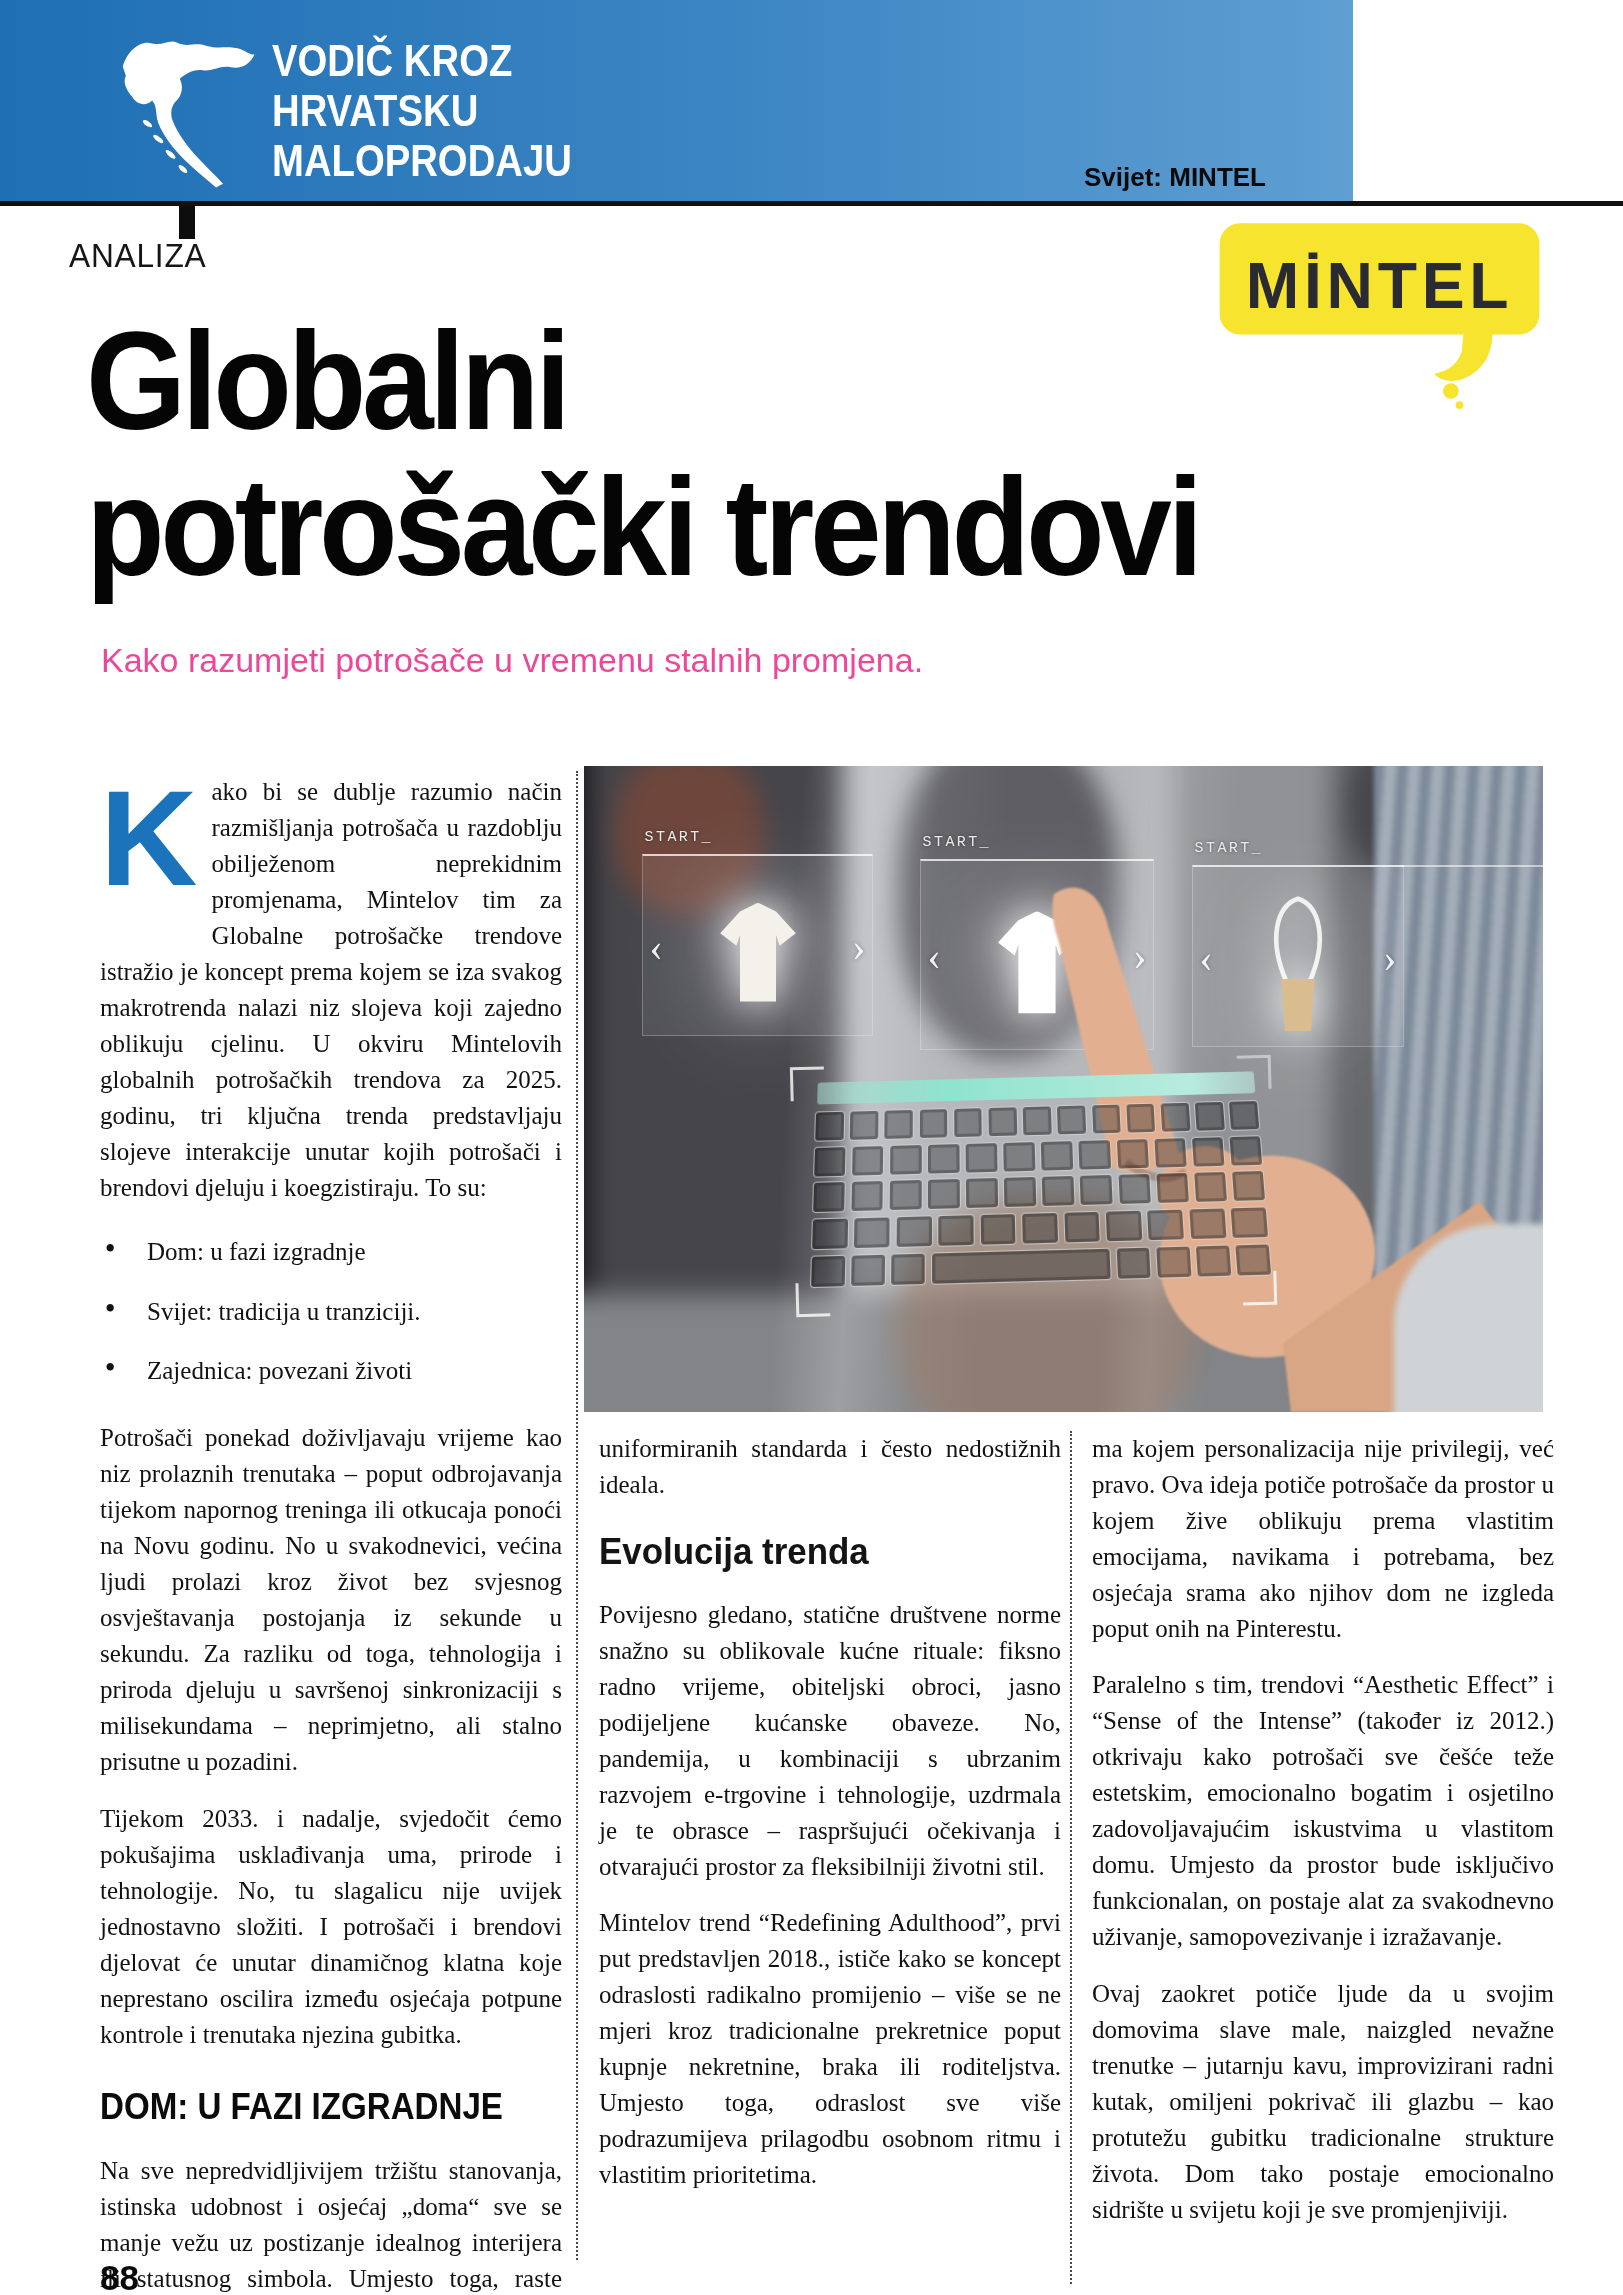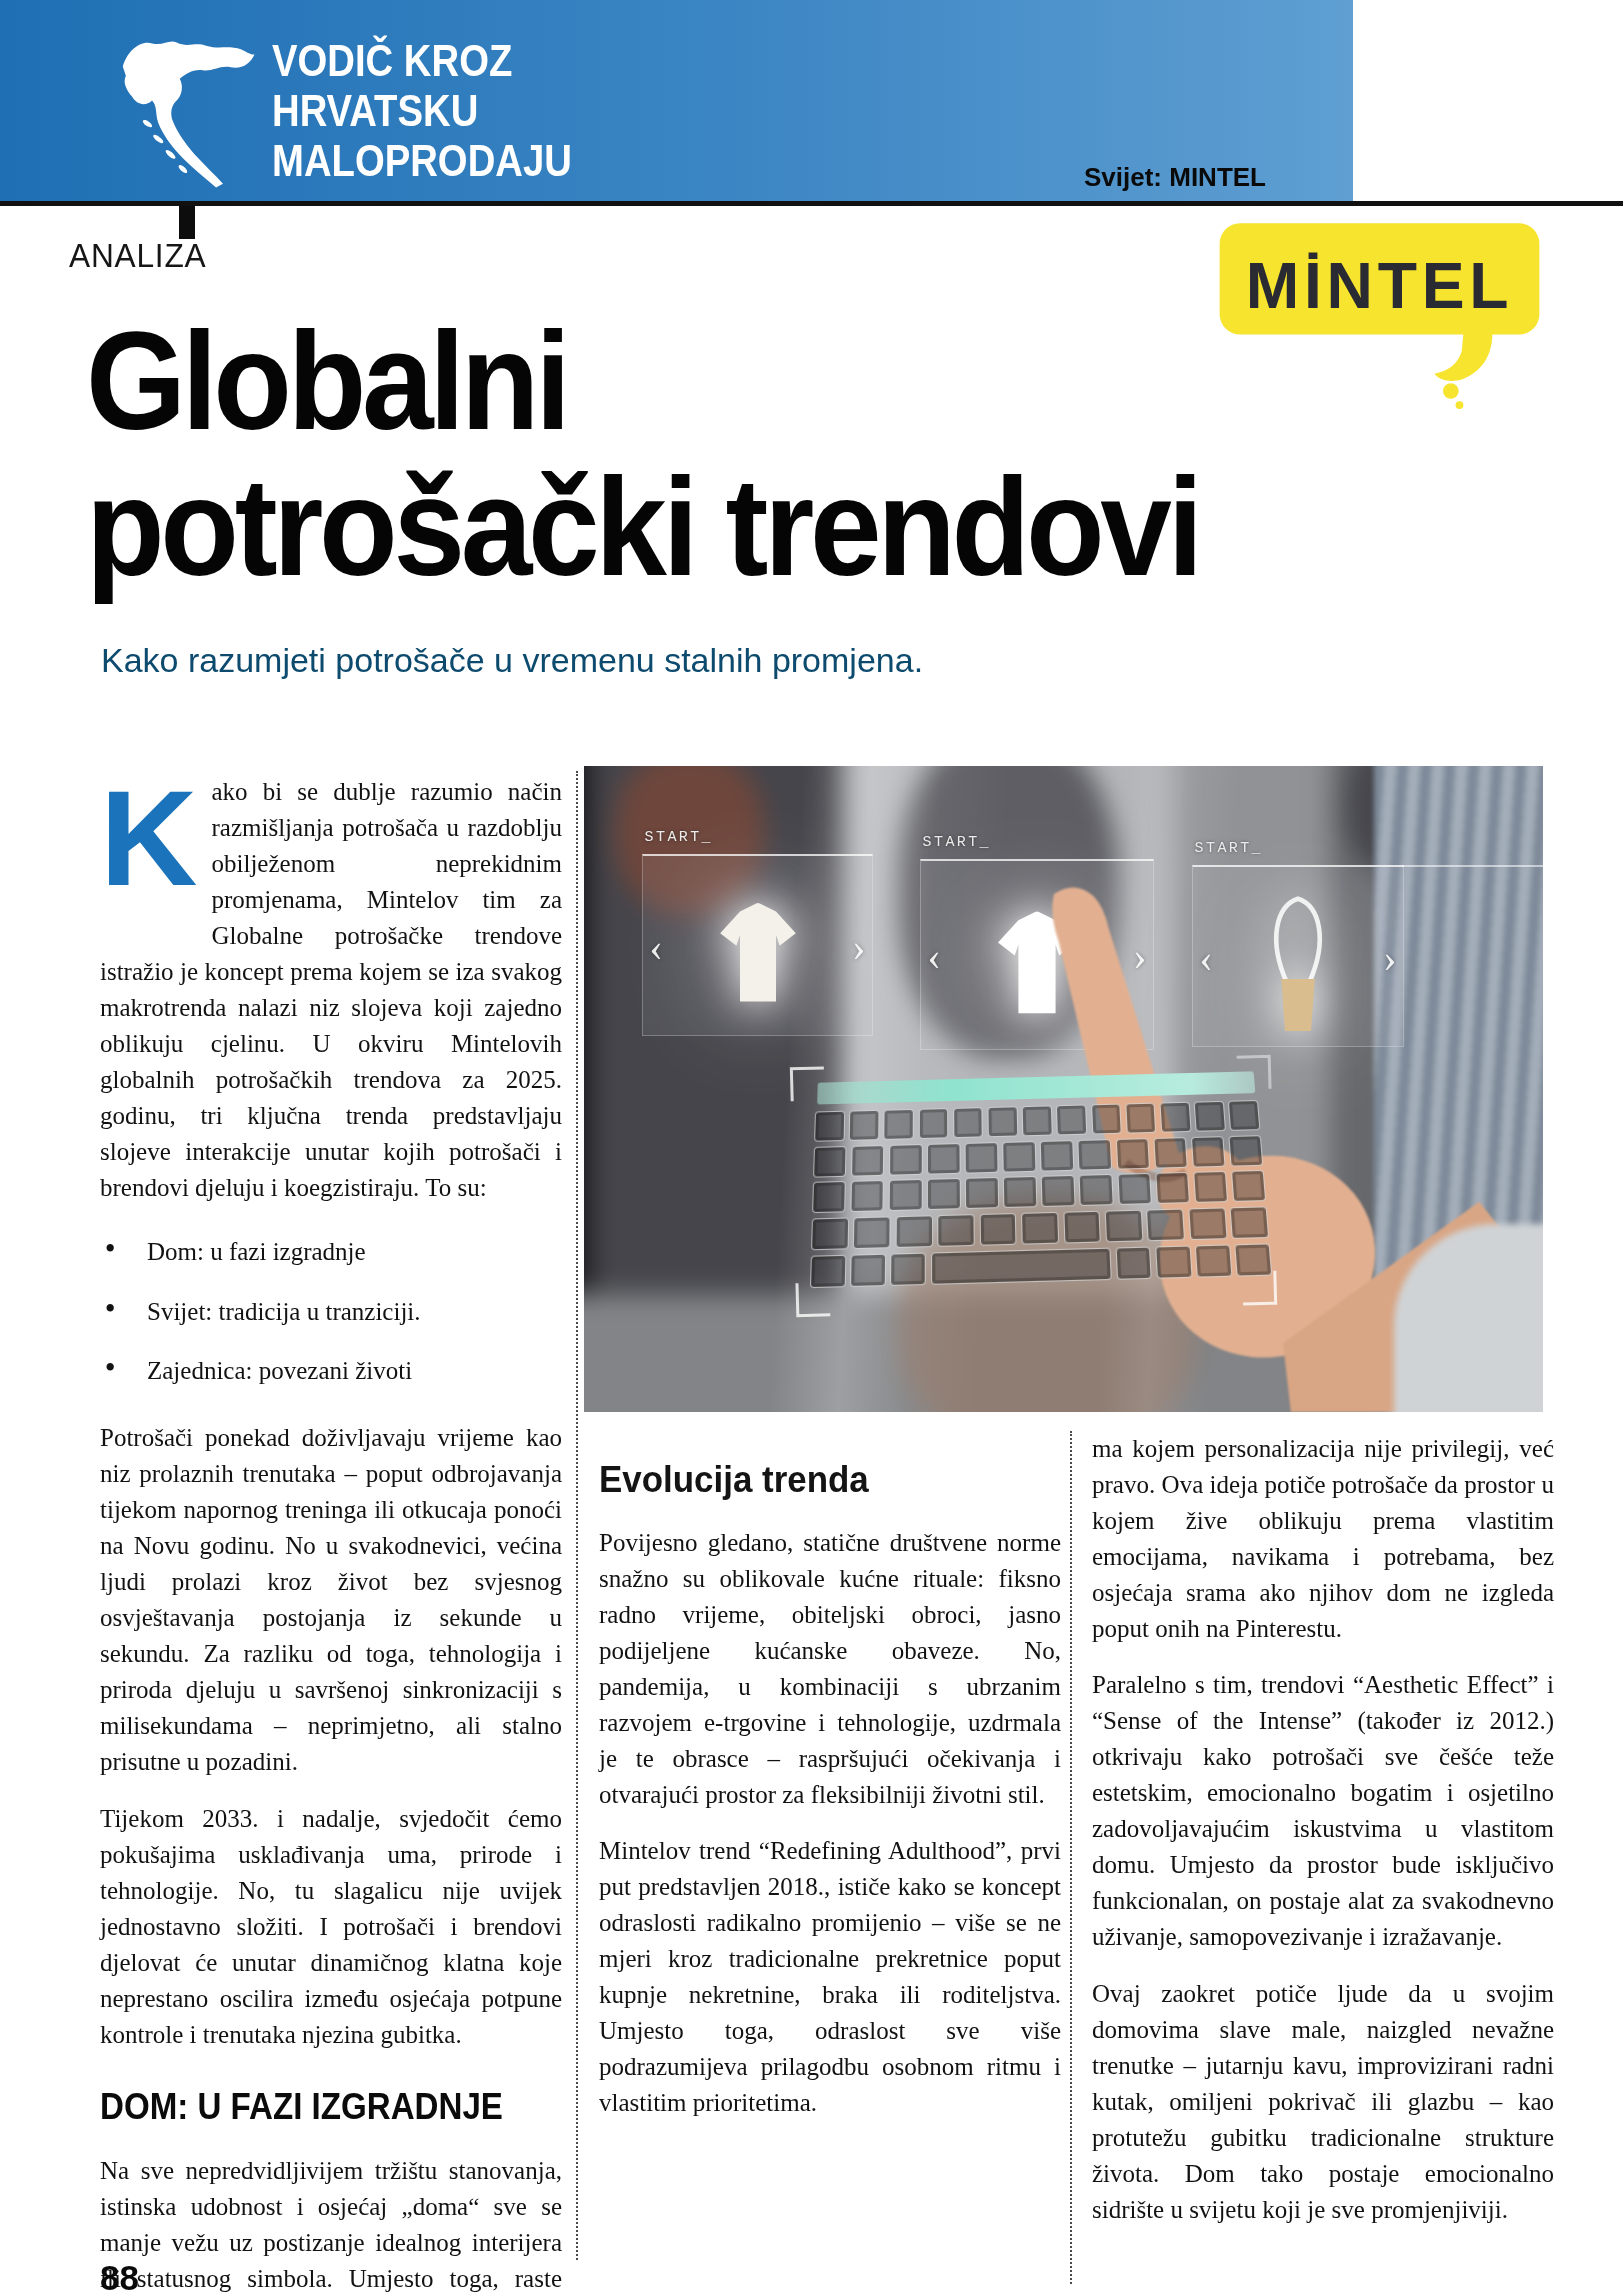--- a/index.html
+++ b/index.html
@@ -22,21 +22,21 @@
   .analiza .lbl{font-size:33px;color:#161616;line-height:1;padding-bottom:1.6px;
                 transform:scaleX(.96);transform-origin:left bottom;letter-spacing:0.8px;}
 
   
   .mintel{position:absolute;left:1216px;top:217px;width:338px;height:192px;}
 
   
   .title{position:absolute;left:86px;top:308px;font-weight:900;color:#050505;
          font-size:140px;line-height:146px;letter-spacing:-4.7px;
          transform:scaleX(.92);transform-origin:left top;white-space:nowrap;}
-  .subtitle{position:absolute;left:101px;top:641px;font-size:34px;color:#0c4a6e;}
+  .subtitle{position:absolute;left:101px;top:641px;font-size:34px;color:#ec4899;}
 
   
   .col{position:absolute;width:462px;font-family:"Liberation Serif",serif;
        font-size:25px;line-height:36px;text-align:justify;color:#121212;}
   .col p{margin:0 0 20.4px 0;}
   #col1{left:100px;top:774px;}
   #col2{left:599px;top:1431px;}
   #col3{left:1092px;top:1431px;}
 
   .dropcap{float:left;font-family:"Liberation Sans",sans-serif;font-weight:700;color:#1b74bb;
@@ -286,20 +286,21 @@
       <li>Svijet: tradicija u tranziciji.</li>
       <li>Zajednica: povezani životi</li>
     </ul>
     <p>Potrošači ponekad doživljavaju vrijeme kao niz prolaznih trenutaka – poput odbrojavanja tijekom napornog treninga ili otkucaja ponoći na Novu godinu. No u svakodnevici, većina ljudi prolazi kroz život bez svjesnog osvještavanja postojanja iz sekunde u sekundu. Za razliku od toga, tehnologija i priroda djeluju u savršenoj sinkronizaciji s milisekundama – neprimjetno, ali stalno prisutne u pozadini.</p>
     <p>Tijekom 2033. i nadalje, svjedočit ćemo pokušajima usklađivanja uma, prirode i tehnologije. No, tu slagalicu nije uvijek jednostavno složiti. I potrošači i brendovi djelovat će unutar dinamičnog klatna koje neprestano oscilira između osjećaja potpune kontrole i trenutaka njezina gubitka.</p>
     <div class="h-caps">DOM: U FAZI IZGRADNJE</div>
     <p>Na sve nepredvidljivijem tržištu stanovanja, istinska udobnost i osjećaj „doma“ sve se manje vežu uz postizanje idealnog interijera ili statusnog simbola. Umjesto toga, raste svijest da se stvarna toplina doma nalazi u prihvaćanju nesavršenosti i izražavanju individualnosti – daleko od</p>
   </div>
 
   <div class="col" id="col2">
+    <p>uniformiranih standarda i često nedostižnih ideala.</p>
     <div class="h-sans">Evolucija trenda</div>
     <p>Povijesno gledano, statične društvene norme snažno su oblikovale kućne rituale: fiksno radno vrijeme, obiteljski obroci, jasno podijeljene kućanske obaveze. No, pandemija, u kombinaciji s ubrzanim razvojem e-trgovine i tehnologije, uzdrmala je te obrasce – raspršujući očekivanja i otvarajući prostor za fleksibilniji životni stil.</p>
     <p>Mintelov trend “Redefining Adulthood”, prvi put predstavljen 2018., ističe kako se koncept odraslosti radikalno promijenio – više se ne mjeri kroz tradicionalne prekretnice poput kupnje nekretnine, braka ili roditeljstva. Umjesto toga, odraslost sve više podrazumijeva prilagodbu osobnom ritmu i vlastitim prioritetima.</p>
   </div>
 
   <div class="col" id="col3">
     <p>ma kojem personalizacija nije privilegij, već pravo. Ova ideja potiče potrošače da prostor u kojem žive oblikuju prema vlastitim emocijama, navikama i potrebama, bez osjećaja srama ako njihov dom ne izgleda poput onih na Pinterestu.</p>
     <p>Paralelno s tim, trendovi “Aesthetic Effect” i “Sense of the Intense” (također iz 2012.) otkrivaju kako potrošači sve češće teže estetskim, emocionalno bogatim i osjetilno zadovoljavajućim iskustvima u vlastitom domu. Umjesto da prostor bude isključivo funkcionalan, on postaje alat za svakodnevno uživanje, samopovezivanje i izražavanje.</p>
     <p>Ovaj zaokret potiče ljude da u svojim domovima slave male, naizgled nevažne trenutke – jutarnju kavu, improvizirani radni kutak, omiljeni pokrivač ili glazbu – kao protutežu gubitku tradicionalne strukture života. Dom tako postaje emocionalno sidrište u svijetu koji je sve promjenjiviji.</p>
   </div>

